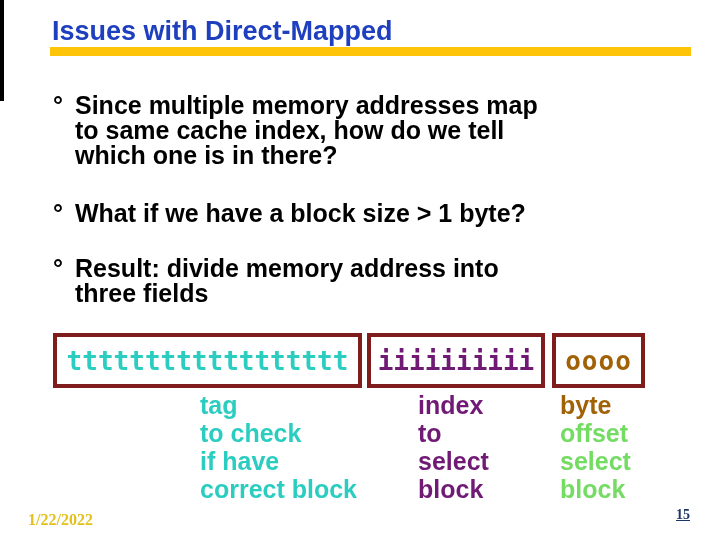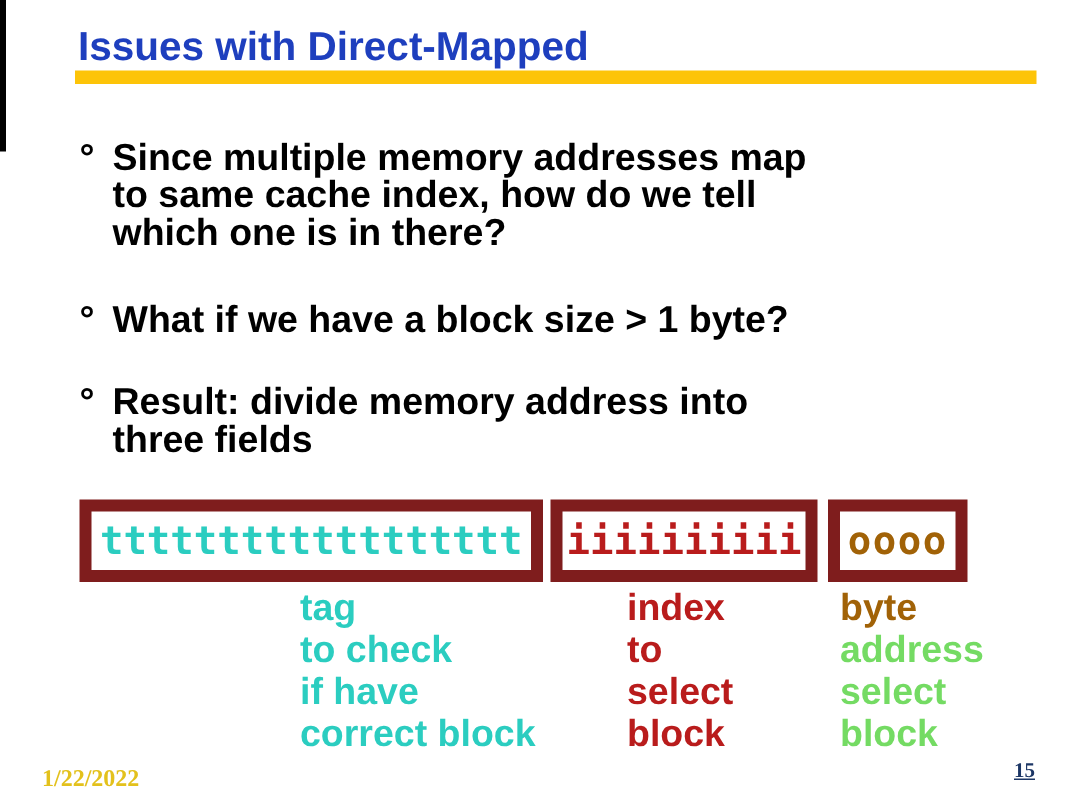--- a/index.html
+++ b/index.html
@@ -21,40 +21,40 @@
   }
 
   .bullet { position:absolute; left:53px; display:flex; color:#000; }
   .bullet .marker { width:22px; font-size:25px; font-weight:bold; line-height:25px; }
   .bullet .bt { font-size:25px; font-weight:bold; line-height:25px; }
   .bullet .bt div { white-space:nowrap; }
   .b1 { top:93px; } .b2 { top:201px; } .b3 { top:256px; }
 
   .abox {
     position:absolute; top:333px; height:55px;
-    border:8px solid #7f1d1d; background:#fff;
+    border:4px solid #7f1d1d; background:#fff;
     display:flex; align-items:center; justify-content:center;
   }
   .abox-tag   { left:53px;  width:309px; }
   .abox-index { left:367px; width:178px; }
   .abox-off   { left:552px; width:93px; }
   .bits {
     font-family:"DejaVu Sans Mono", monospace;
     font-weight:bold; font-size:26px; white-space:nowrap;
   }
   .bits-off { letter-spacing:1px; }
 
   .lcol { position:absolute; top:391px; font-size:25px; font-weight:bold; line-height:28px; }
   .lcol div { white-space:nowrap; }
   .lcol-tag   { left:200px; }
   .lcol-index { left:418px; }
   .lcol-off   { left:560px; }
 
   .cyan  { color:#2BCDC0; }
-  .red   { color:#b91c1c; }
+  .red   { color:#701a75; }
   .green { color:#a16207; }
   .green-light { color:#74DB63; }
 
   .date {
     position:absolute; left:28px; top:511px;
     font-family:"Liberation Serif", serif; font-weight:bold;
     font-size:16px; color:#E3C11C;
   }
   .page {
     position:absolute; left:676px; top:507px;
@@ -115,21 +115,21 @@
 
   <div class="lcol lcol-index red">
     <div>index</div>
     <div>to</div>
     <div>select</div>
     <div>block</div>
   </div>
 
   <div class="lcol lcol-off">
     <div class="green">byte</div>
-    <div class="green-light">address</div>
+    <div class="green-light">offset</div>
     <div class="green-light">select</div>
     <div class="green-light">block</div>
   </div>
 
   <div class="date">1/22/2022</div>
   <div class="page">15</div>
 
 </div>
 
 </body></html>

